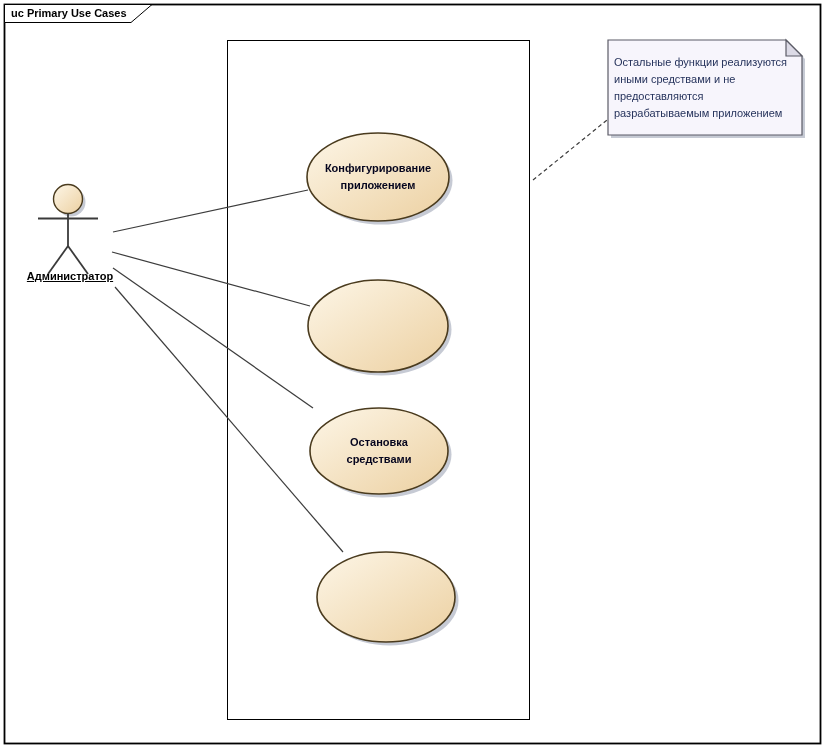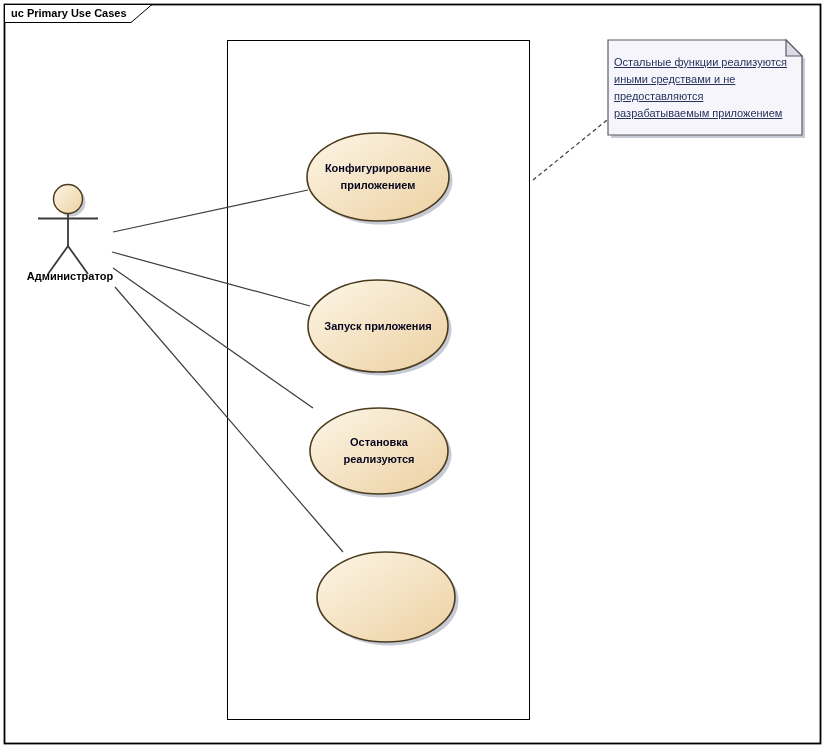--- a/index.html
+++ b/index.html
@@ -20,25 +20,25 @@
     display:flex; align-items:center; justify-content:center; text-align:center;
     font-weight:bold; font-size:11px; line-height:17px; color:#05051e;
     white-space:pre-line;
   }
   .uc1 { left:308px; top:137px; width:140px; height:80px; }
   .uc2 { left:308px; top:286px; width:140px; height:80px; }
   .uc3 { left:309px; top:411px; width:140px; height:80px; }
   .uc4 { left:316px; top:557px; width:140px; height:80px; }
   .actor-label {
     left:0px; top:268px; width:140px; text-align:center;
-    font-weight:bold; font-size:11px; color:#000000;
+    font-weight:bold; font-size:11px; color:#000000;text-decoration:underline;
   }
   .note-text {
     left:614px; top:54px; width:186px;
-    font-size:11px; line-height:17px; color:#26335c; white-space:pre-line;text-decoration:underline;
+    font-size:11px; line-height:17px; color:#26335c; white-space:pre-line;
   }
 </style>
 </head>
 <body>
 
 <div class="stage">
 
   <svg class="layer" viewBox="0 0 825 752">
     <defs>
       <linearGradient id="ucGrad" x1="0" y1="0" x2="1" y2="1">
@@ -95,23 +95,22 @@
       <polygon points="608,40 786,40 802,56 802,135 608,135" fill="#f7f5fc" stroke="#5b5b66" stroke-width="1.2"></polygon>
       <polygon points="786,40 802,56 786,56" fill="#dcdae6" stroke="#5b5b66" stroke-width="1.2"></polygon>
     </g>
   </svg>
 
   <div class="lbl frame-title">uc Primary Use Cases</div>
 
 
   <div class="lbl uc-label uc1">Конфигурирование
 приложением</div>
-  <div class="lbl uc-label uc2">Запуск приложения</div>
   <div class="lbl uc-label uc3">Остановка
-реализуются</div>
+средствами</div>
 
   <div class="lbl actor-label">Администратор</div>
 
   <div class="lbl note-text">Остальные функции реализуются
 иными средствами и не
 предоставляются
 разрабатываемым приложением</div>
 
 </div>
 

